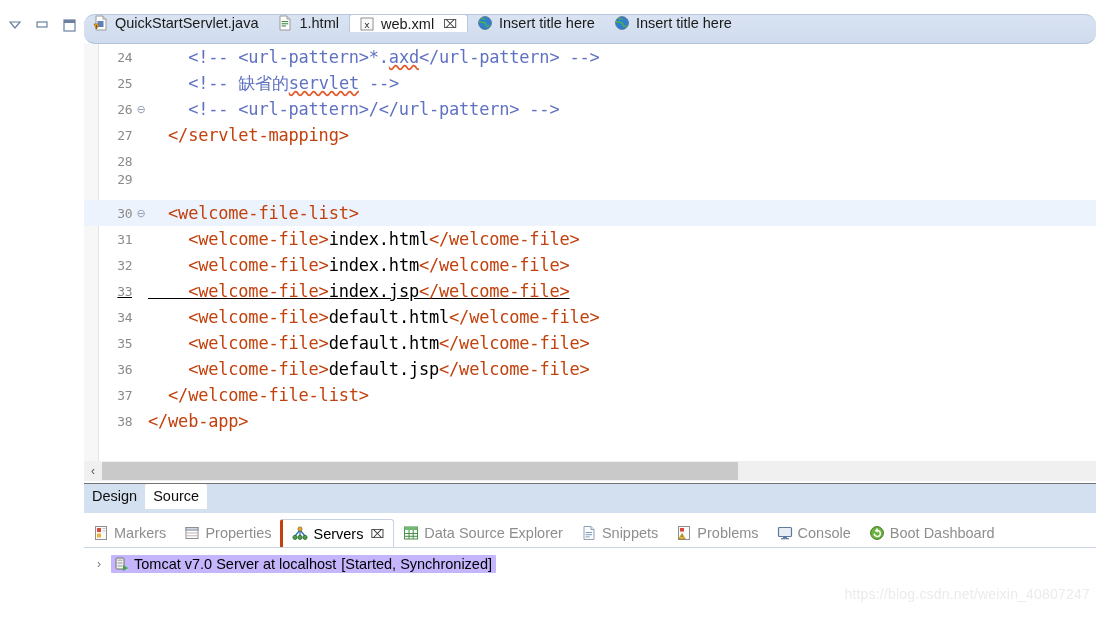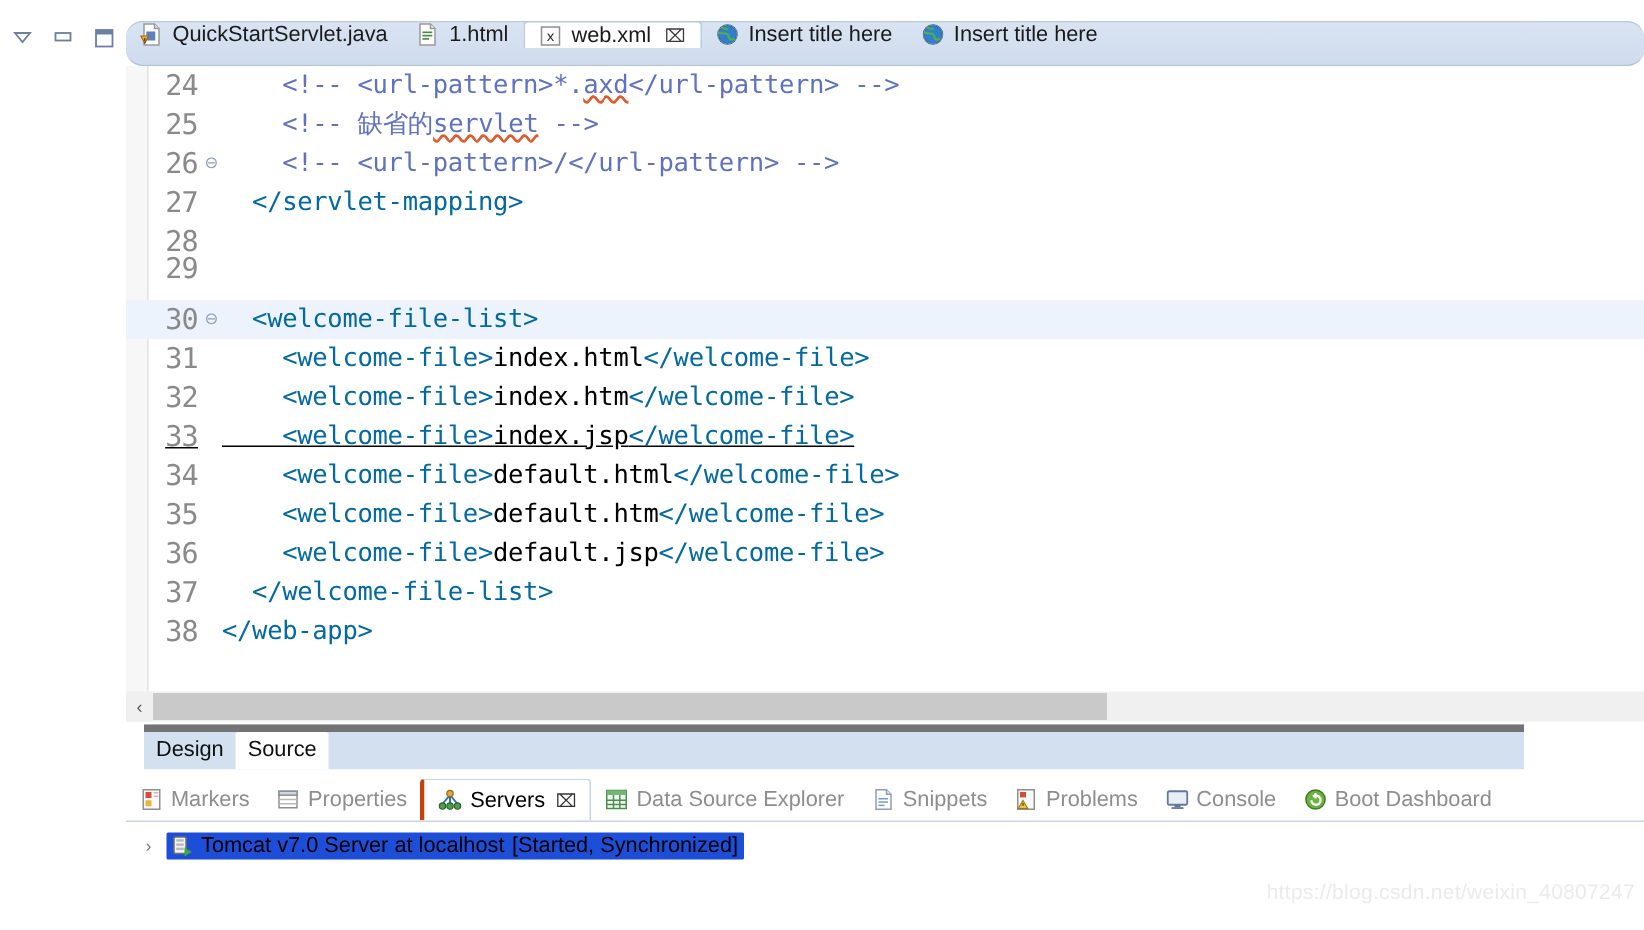--- a/index.html
+++ b/index.html
@@ -128,41 +128,41 @@
     align-items: center;
   }
   .code-row.hl { background: #edf3fd; }
   .lnum {
     width: 50px;
     flex: 0 0 50px;
     text-align: right;
     padding-right: 2px;
     box-sizing: border-box;
     font-family: "DejaVu Sans Mono", monospace;
-    font-size: 19px;
+    font-size: 13px;
     color: #8a8a8a;
     letter-spacing: -0.5px;
   }
   .fold {
     width: 14px;
     flex: 0 0 14px;
     text-align: center;
     color: #8fa0b5;
     font-size: 11px;
     line-height: 1;
   }
   .ctext {
     flex: 1;
     font-family: "DejaVu Sans Mono", monospace;
     font-size: 17px;
     white-space: pre;
     letter-spacing: -0.2px;
     line-height: 26px;
   }
-  .tag { color: #0369a1; }
+  .tag { color: #c2410c; }
   .txt { color: #000000; }
   .cmt { color: #5f72c2; }
   .sq {
     text-decoration: underline wavy #e05a2b;
     text-decoration-skip-ink: none;
   }
 
   
   #hscroll {
     position: absolute;
@@ -181,24 +181,24 @@
   }
   #hscroll-thumb {
     height: 18px;
     width: 636px;
     background: #c9c9c9;
   }
 
   
   #ds-tabs {
     position: absolute;
-    left: 12px; top: 483px;
-    width: 920px; height: 30px;
+    left: 0; top: 483px;
+    width: 1012px; height: 30px;
     background: #d3e0f0;
-    border-top: 5px solid #737373;
+    border-top: 1px solid #737373;
     display: flex;
     align-items: flex-start;
     box-sizing: border-box;
   }
   .dstab {
     font-size: 14.5px;
     padding: 4px 8px 5px 8px;
     color: #0f0f0f;
     cursor: default;
     box-sizing: border-box;
@@ -266,21 +266,21 @@
     box-sizing: border-box;
   }
   #server-twisty {
     width: 14px; height: 14px;
     flex: 0 0 14px;
     color: #7a7a7a;
     font-size: 12px;
     display: flex; align-items: center; justify-content: center;
   }
   #server-label-wrap {
-    background: #1d4ed8;
+    background: #c4b5fd;
     display: flex;
     align-items: center;
     gap: 5px;
     padding: 1px 4px 1px 2px;
     border-radius: 1px;
   }
   #server-name { font-size: 14.5px; color: #000; }
   #server-state { font-size: 14.5px; color: #000; }
 
   

